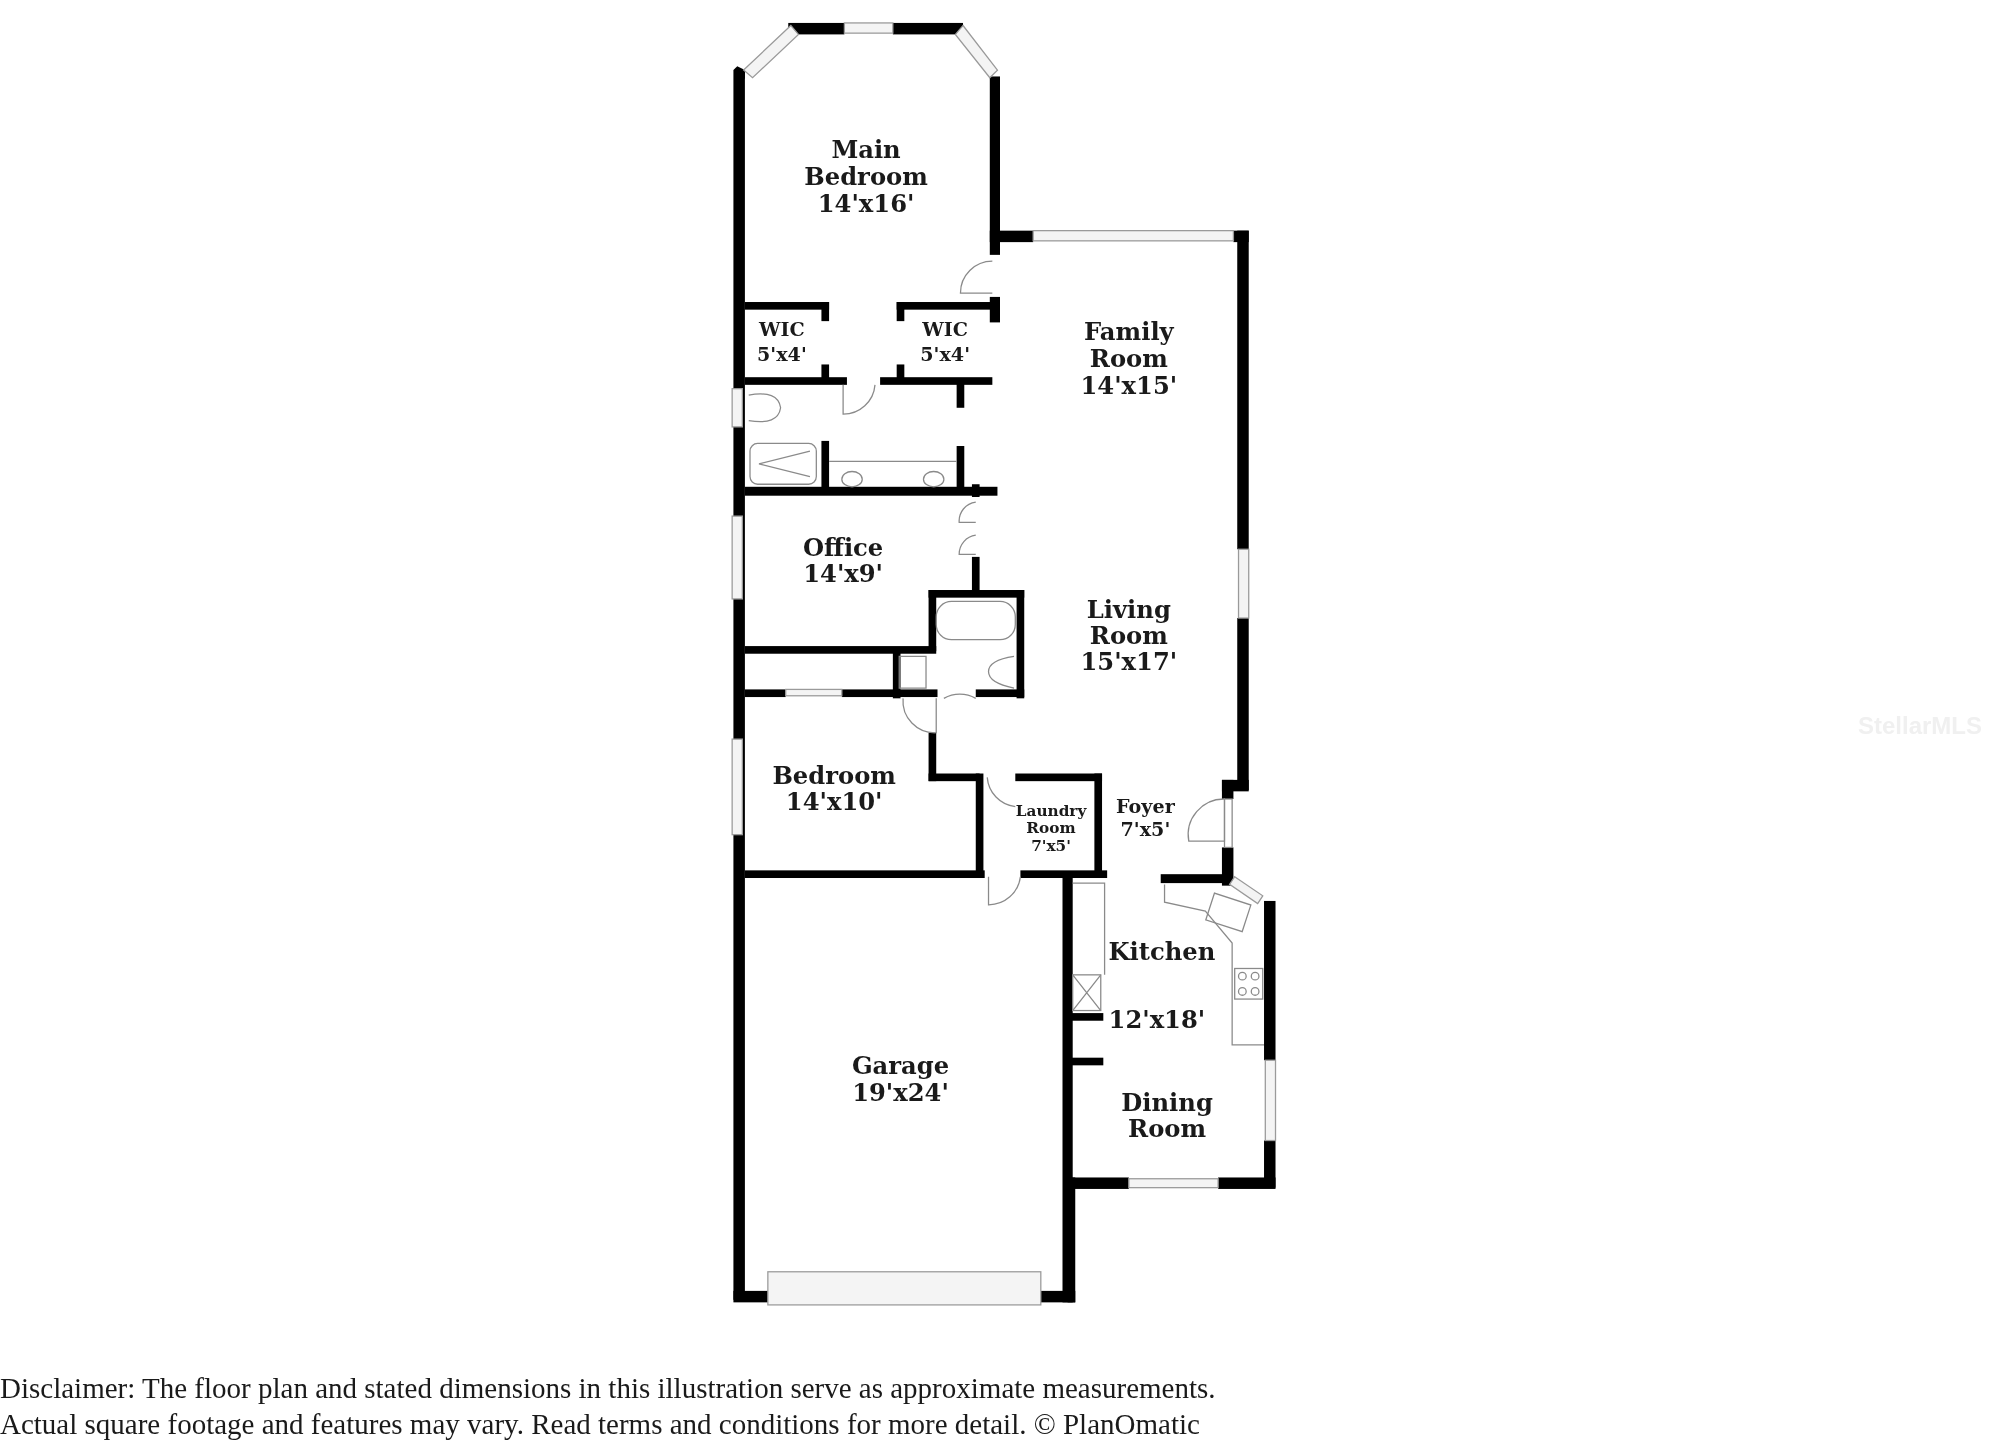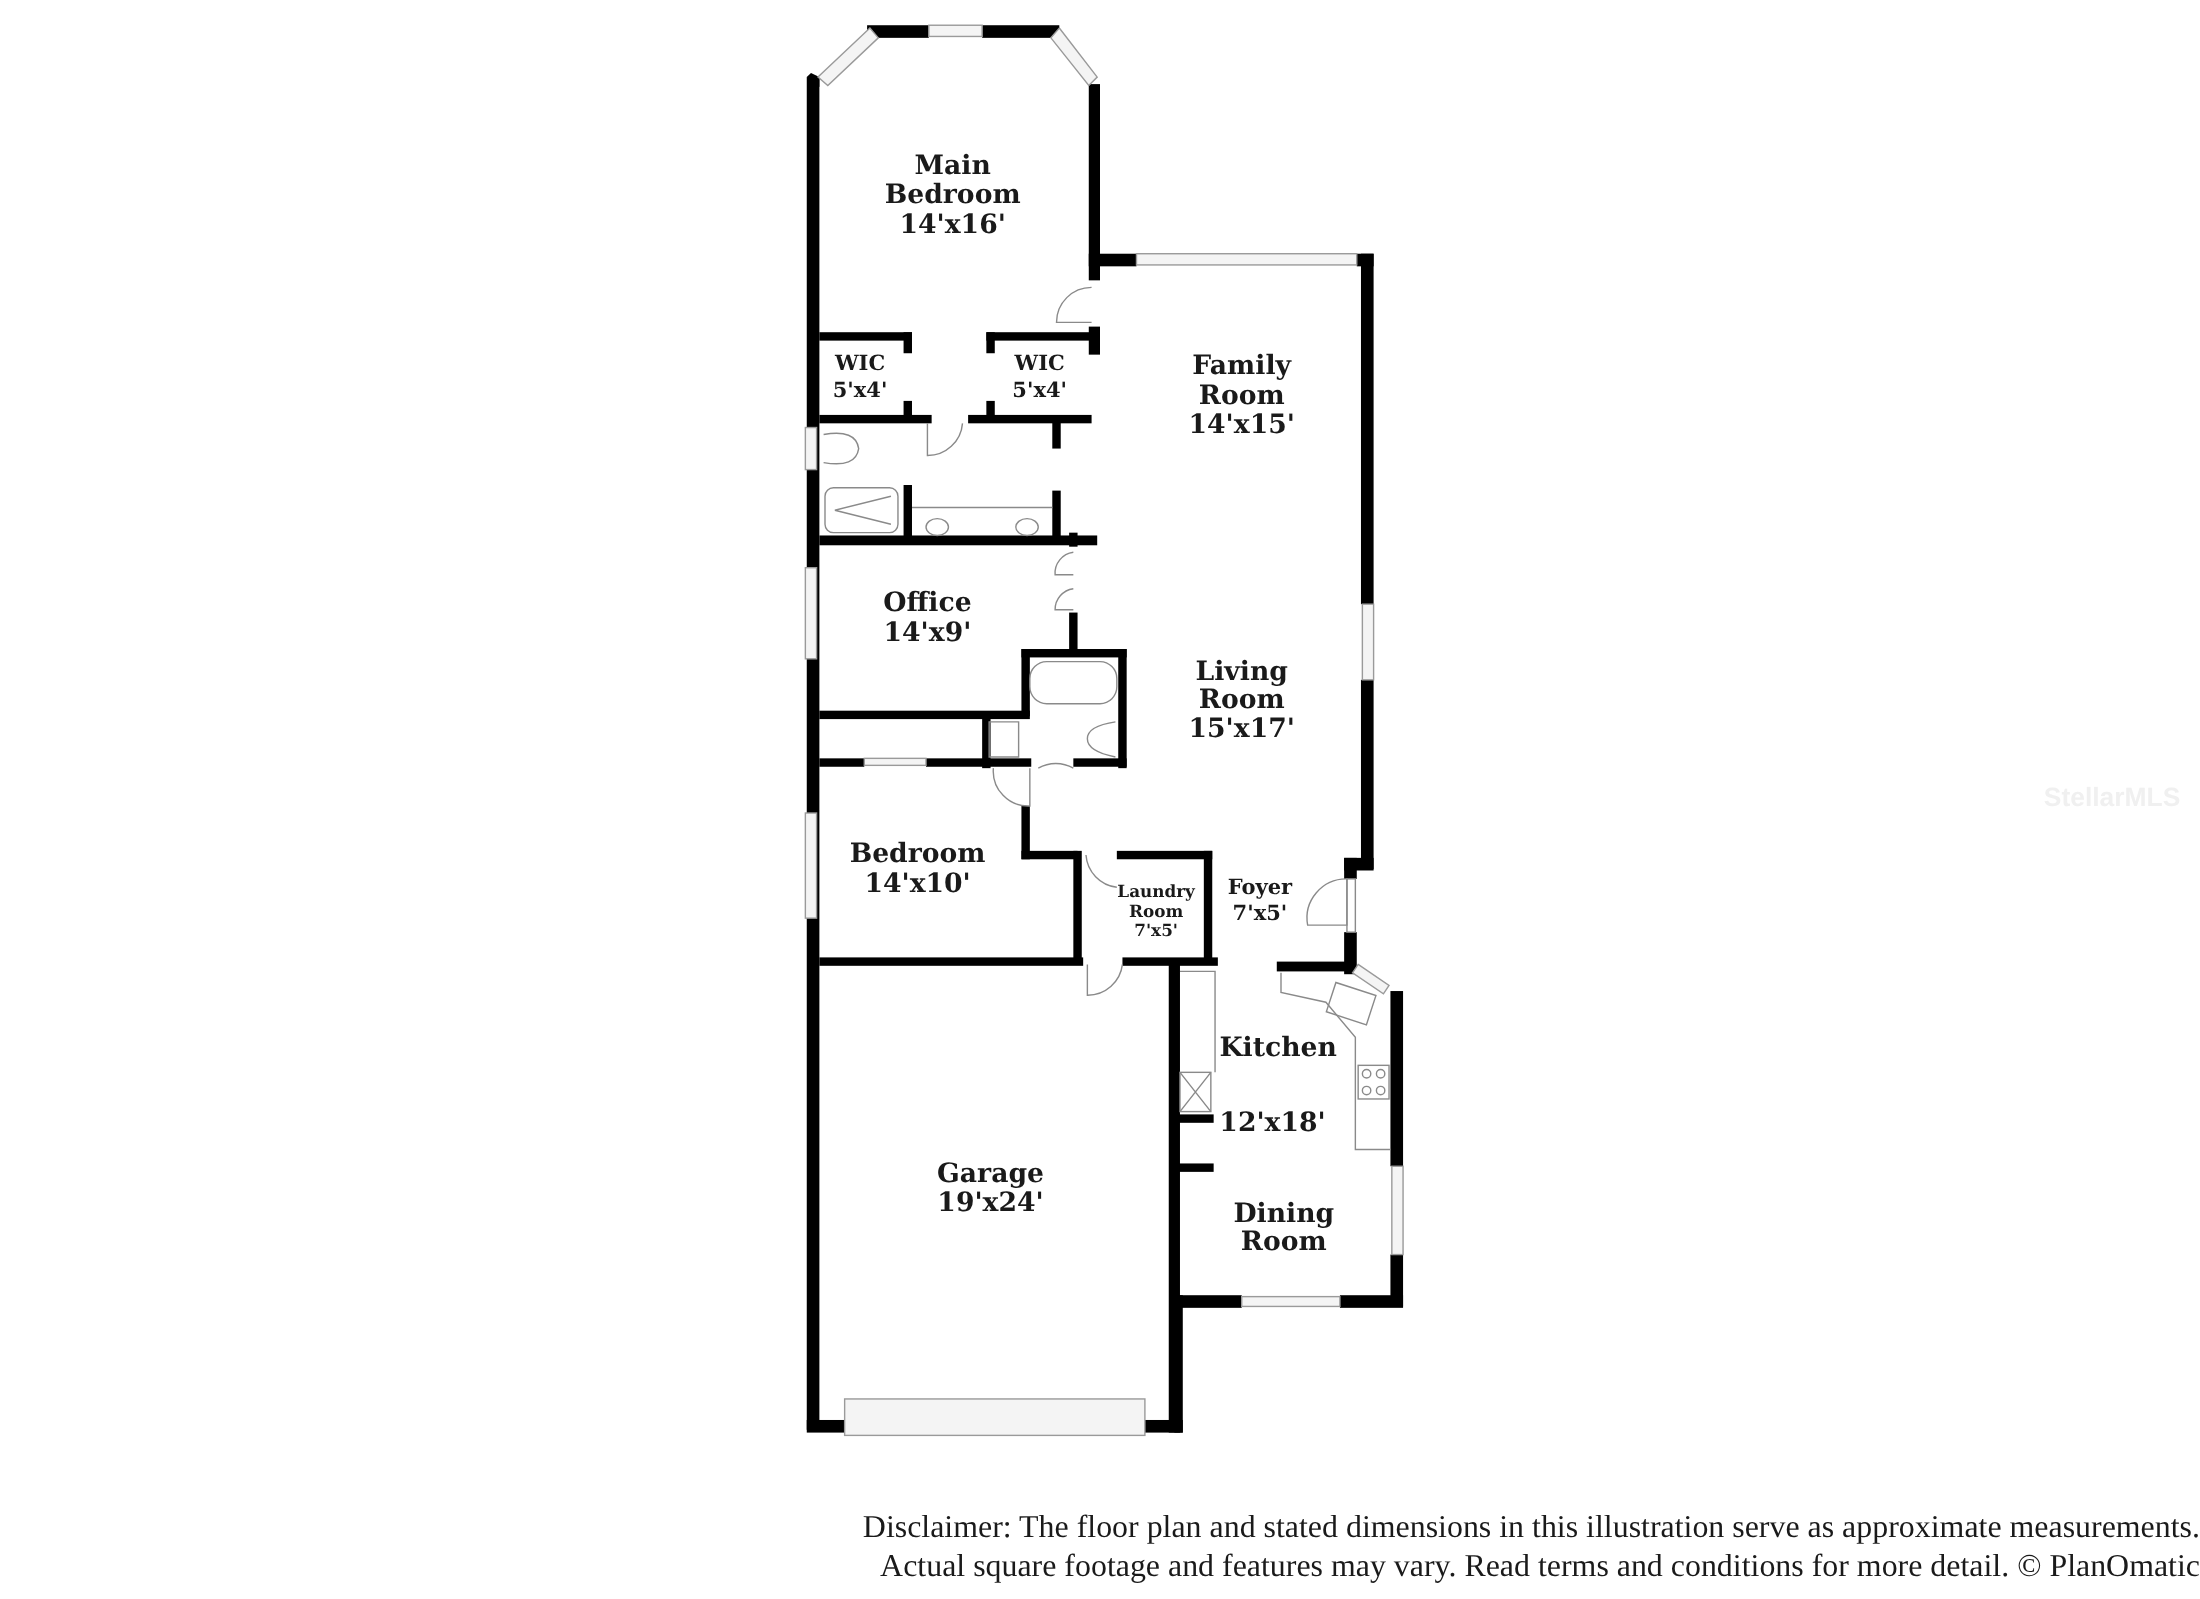--- a/index.html
+++ b/index.html
@@ -3,21 +3,21 @@
 <meta charset="utf-8">
 <style>
   html, body { margin:0; padding:0; background:#ffffff; }
   body { width:2000px; height:1454px; position:relative; overflow:hidden; }
   #plan { position:absolute; left:0; top:0; width:2000px; height:1454px; }
   .wall { fill:#000; }
   .win { fill:#f4f4f4; stroke:#9a9a9a; stroke-width:1; }
   .fix { fill:none; stroke:#8a8a8a; stroke-width:1; }
   .door { fill:none; stroke:#8a8a8a; stroke-width:1; }
   .lbl { font-family:"DejaVu Serif", serif; font-weight:bold; fill:#1a1a1a; text-anchor:middle; }
-  .disc { position:absolute; left:0; width:2000px; text-align:right; font-family:"Liberation Serif", serif; font-size:29px; color:#1a1a1a; line-height:36px; }
+  .disc { position:absolute; left:0; width:2000px; text-align:left; font-family:"Liberation Serif", serif; font-size:29px; color:#1a1a1a; line-height:36px; }
   .wm { position:absolute; left:1858px; top:712px; font-family:"Liberation Sans", sans-serif; font-size:24px; font-weight:bold; color:#f0f0f0; }
 </style>
 </head>
 <body>
 
 <svg id="plan" viewBox="0 0 1568 1141" preserveAspectRatio="none" xmlns="http://www.w3.org/2000/svg">
 
   <g>
 
     <rect class="wall" x="575" y="55" width="9" height="965"></rect>

